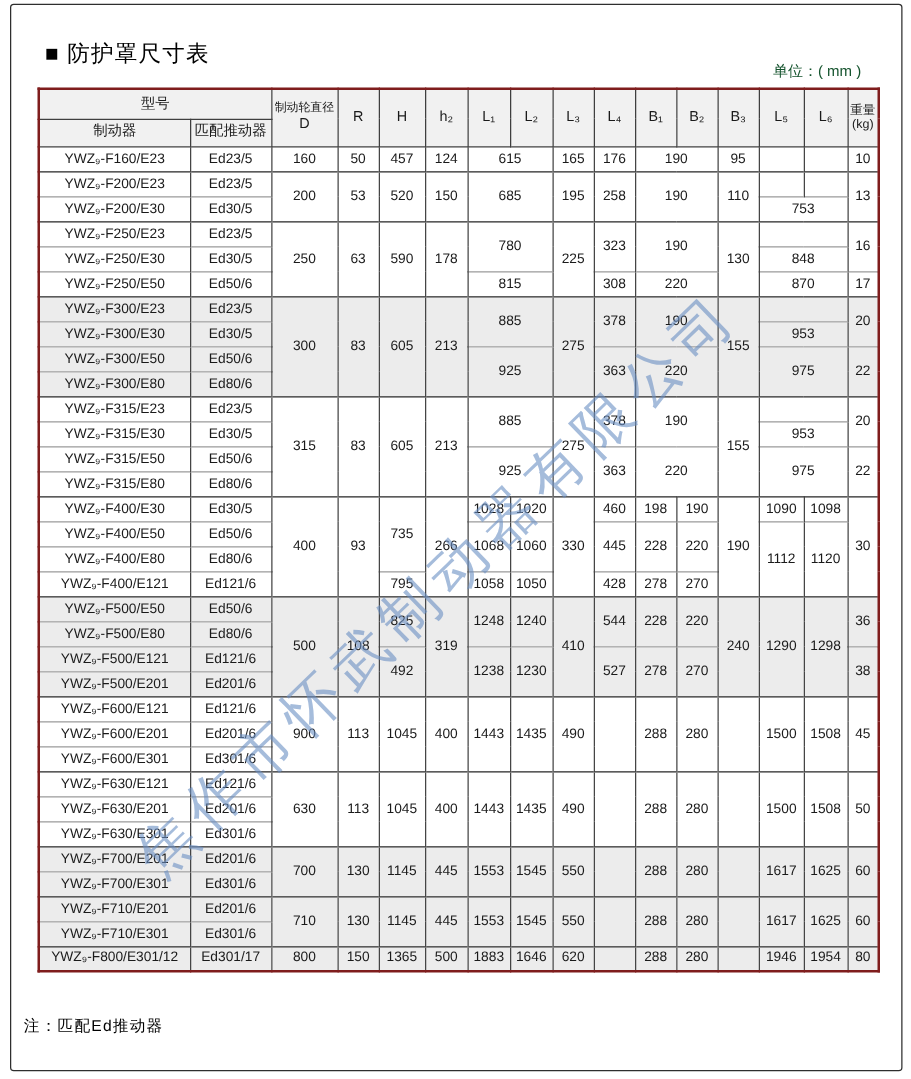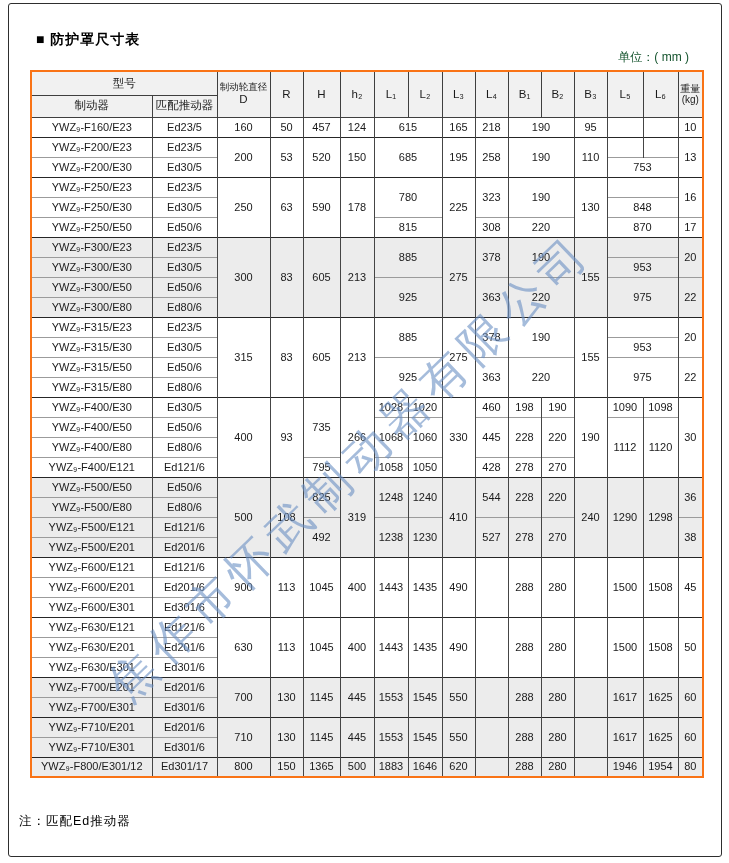--- a/index.html
+++ b/index.html
@@ -5,33 +5,33 @@
   html,body{margin:0;padding:0;background:#fff;}
   #page{
     position:relative;width:729px;height:863px;background:#ffffff;overflow:hidden;
     font-family:"Liberation Sans","DejaVu Sans",sans-serif;color:#1c1c1c;
   }
   .frame{
     position:absolute;left:8px;top:3px;width:712px;height:852px;
     border:1.5px solid #2e2e2e;border-radius:3px;pointer-events:none;
   }
   .title{
-    position:absolute;left:36px;top:31px;font-size:14px;font-weight:bold;
+    position:absolute;left:36px;top:31px;font-size:18px;font-weight:normal;
     letter-spacing:1px;color:#000;
   }
   .unit{
     position:absolute;right:40px;top:49px;font-size:12px;color:#14532d;
   }
   .note{
     position:absolute;left:19px;top:813px;font-size:12.5px;color:#000;letter-spacing:1px;
   }
   table.dim{
     position:absolute;left:30px;top:70px;width:672px;
     border-collapse:collapse;table-layout:fixed;
-    border:2px solid #f97316;z-index:1;
+    border:2px solid #7f1d1d;z-index:1;
   }
   table.dim th,table.dim td{
     padding:0;text-align:center;vertical-align:middle;
     font-size:11px;line-height:1.15;color:#1a1a1a;
     overflow:hidden;white-space:nowrap;
   }
   table.dim th{
     border:1px solid #3f3f3f;background:#f1f1f1;font-weight:normal;font-size:11.5px;
   }
   table.dim td{
@@ -119,21 +119,21 @@
     <tbody id="table-body">
         <tr class="block-start ">
           <td>YWZ₉-F160/E23</td>
           <td>Ed23/5</td>
           <td>160</td>
           <td>50</td>
           <td>457</td>
           <td>124</td>
           <td colspan="2">615</td>
           <td>165</td>
-          <td>218</td>
+          <td>176</td>
           <td colspan="2">190</td>
           <td>95</td>
           <td></td>
           <td></td>
           <td>10</td>
         </tr>
         <tr class="block-start ">
           <td>YWZ₉-F200/E23</td>
           <td>Ed23/5</td>
           <td rowspan="2">200</td>

